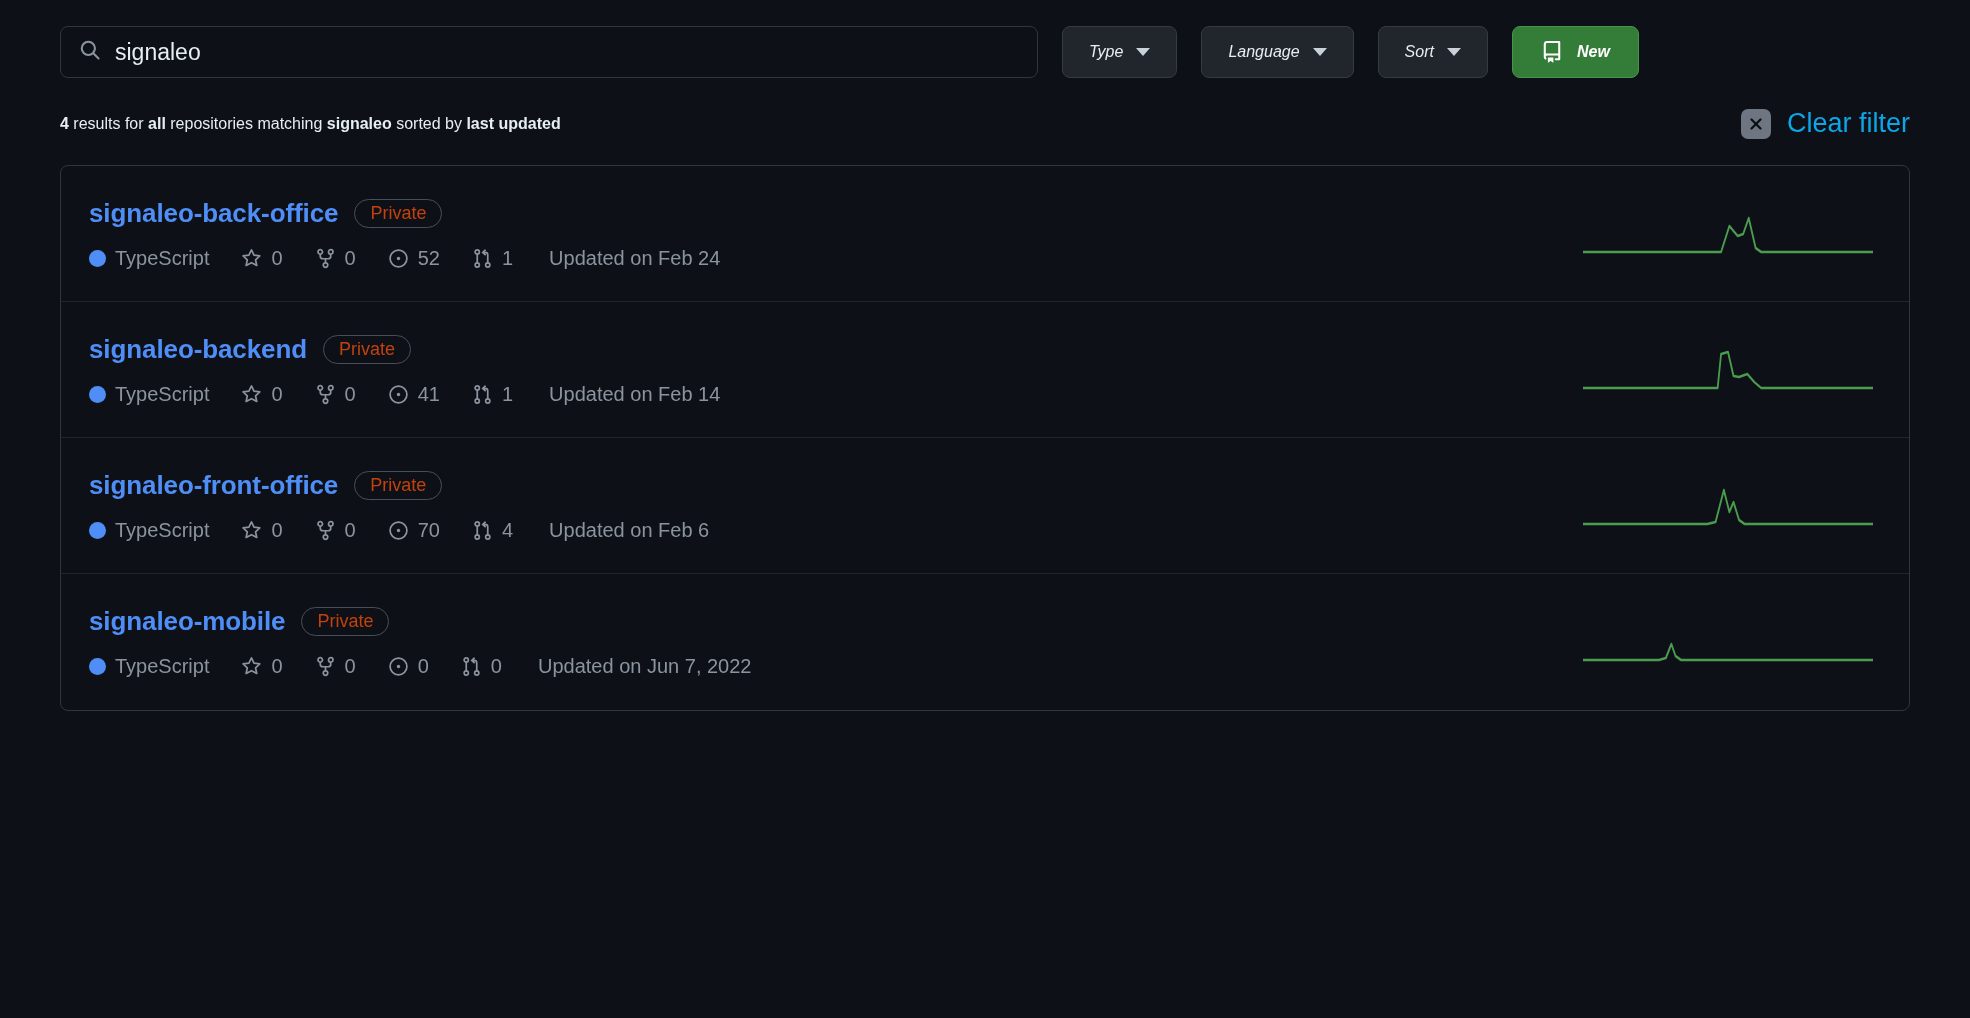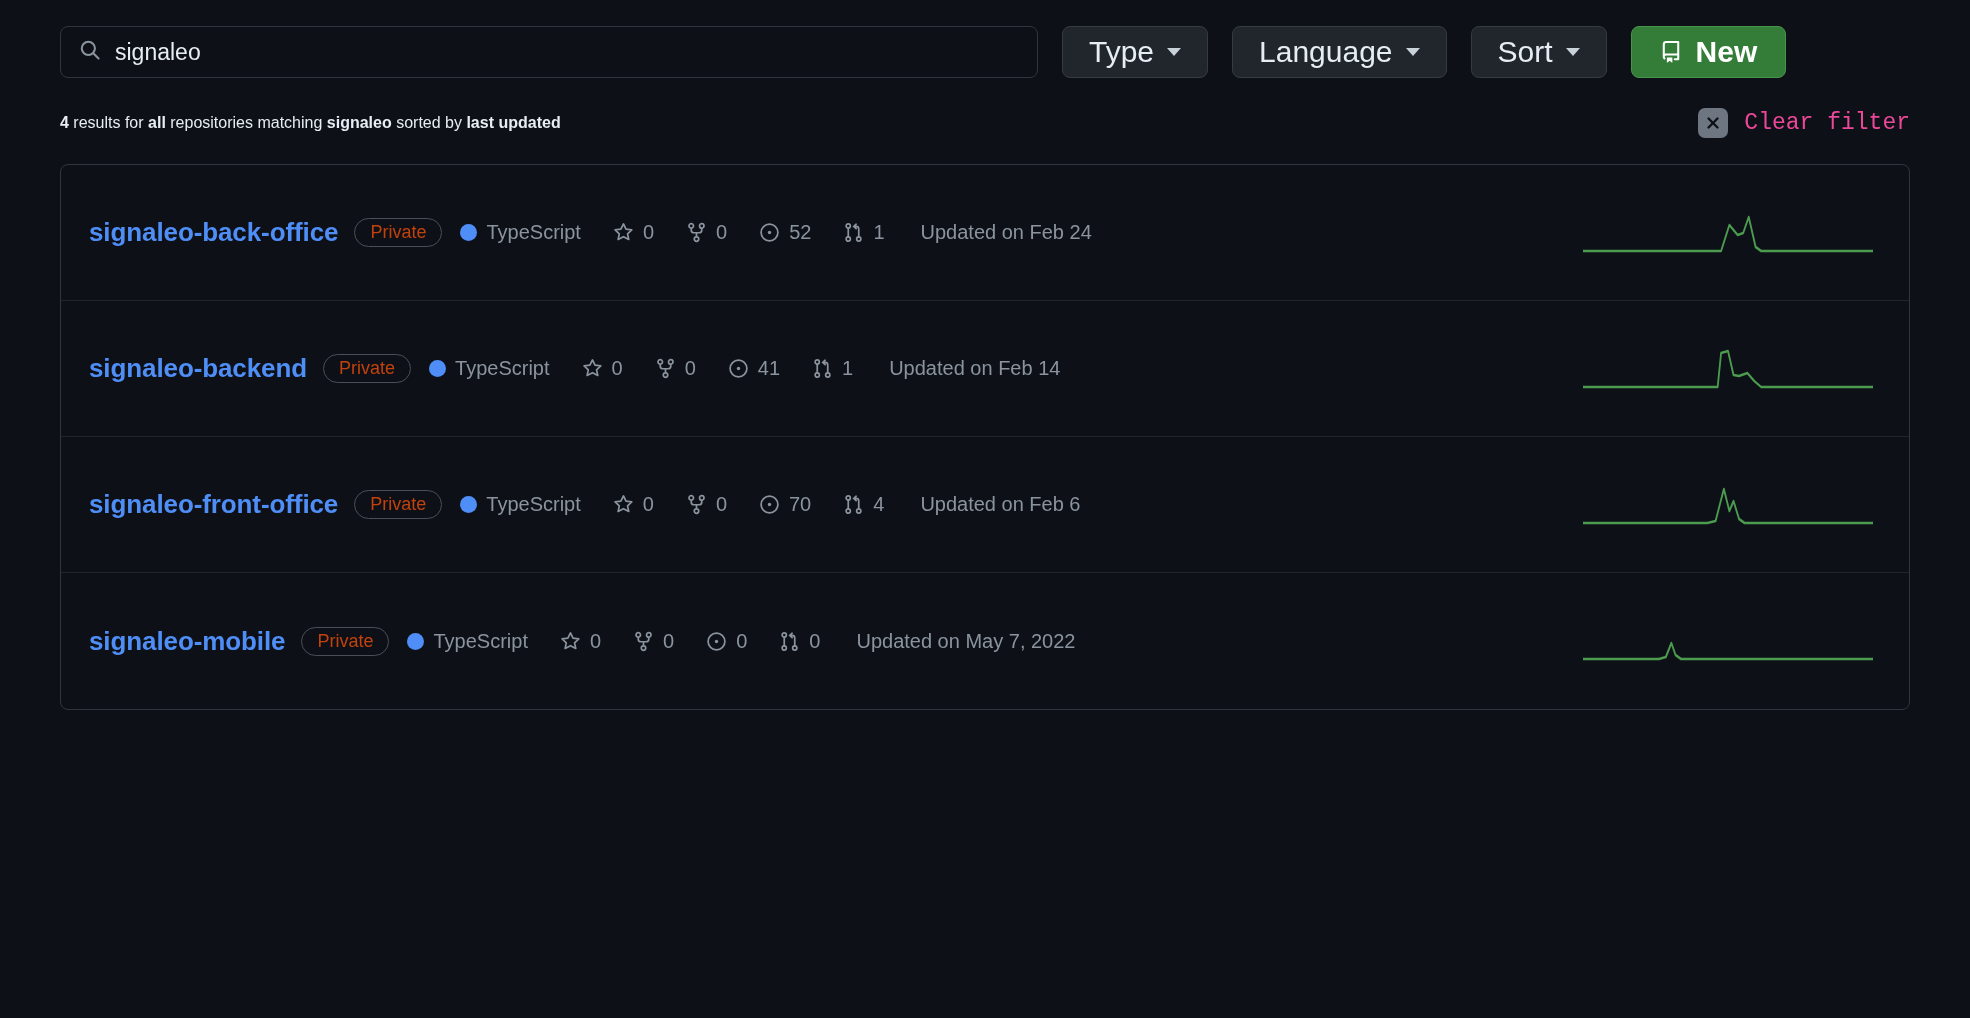--- a/index.html
+++ b/index.html
@@ -63,28 +63,29 @@
   }
   .search-input::placeholder { color: #6e7681; }
 
   .btn {
     height: 52px;
     background: #21262d;
     border: 1px solid #363b42;
     border-radius: 8px;
     color: #e6edf3;
     font-family: "Liberation Sans", sans-serif;
-    font-size: 30px;
+    font-size: 16px;
     display: inline-flex;
     align-items: center;
     justify-content: center;
     gap: 13px;
     padding: 0 26px;
     cursor: pointer;
     white-space: nowrap;
+    font-style: italic;
   }
   .caret {
     width: 0; height: 0;
     border-left: 7px solid transparent;
     border-right: 7px solid transparent;
     border-top: 8px solid #c9d1d9;
     display: block;
   }
   .btn-new {
     background: #347d39;
@@ -116,39 +117,39 @@
     cursor: pointer;
   }
   .clear-x {
     width: 30px; height: 30px;
     background: #6e7681;
     border-radius: 7px;
     display: flex;
     align-items: center;
     justify-content: center;
   }
-  .clear-label { font-size: 23px; color: #ec4899; font-family: Liberation Mono, monospace; }
+  .clear-label { font-size: 27px; color: #0ea5e9; }
 
   
   .repo-list {
     border: 1px solid #30363d;
     border-radius: 8px;
     overflow: hidden;
   }
   .repo-row {
     display: flex;
     align-items: center;
     justify-content: space-between;
     padding: 26px 28px 26px 28px;
     border-bottom: 1px solid #21262d;
     min-height: 136px;
   }
   .repo-row:last-child { border-bottom: none; }
 
-  .repo-main { display: flex; gap: 18px; }
+  .repo-main { display: flex; flex-direction: column; gap: 18px; }
 
   .repo-title-line {
     display: flex;
     align-items: center;
     gap: 16px;
   }
   .repo-name {
     font-size: 26px;
     font-weight: bold;
     color: #4f8ef7;
@@ -465,21 +466,21 @@
             <span>
               <svg class="meta-icon" viewBox="0 0 16 16" fill="none" stroke="#8b949e" stroke-width="1.3" stroke-linecap="round">
                 <circle cx="4" cy="3" r="1.6"></circle>
                 <circle cx="4" cy="13" r="1.6"></circle>
                 <circle cx="12" cy="13" r="1.6"></circle>
                 <path d="M4 4.6v6.8M12 11.4V5.4a2 2 0 0 0-2-2H8.3M10 1.7L8.2 3.4 10 5.1"></path>
               </svg>
             </span>
             <span>0</span>
           </span>
-          <span class="meta-updated">Updated on May 7, 2022</span>
+          <span class="meta-updated">Updated on Jun 7, 2022</span>
         </div>
       </div>
       <svg class="sparkline" width="290" height="48" viewBox="0 0 420 48" preserveAspectRatio="none">
         <polyline fill="none" stroke="#4c9c50" stroke-width="2.6" stroke-linejoin="round" points="0,42 40,42 80,42 110,42 120,40 128,26 134,38 142,42 160,42 220,42 300,42 360,42 420,42"></polyline>
       </svg>
     </div>
 
   </div>
 </div>
 

